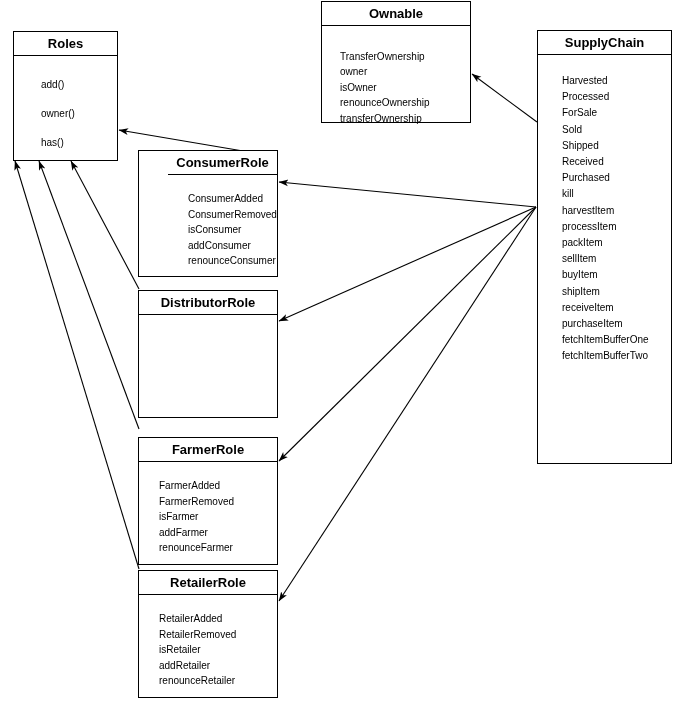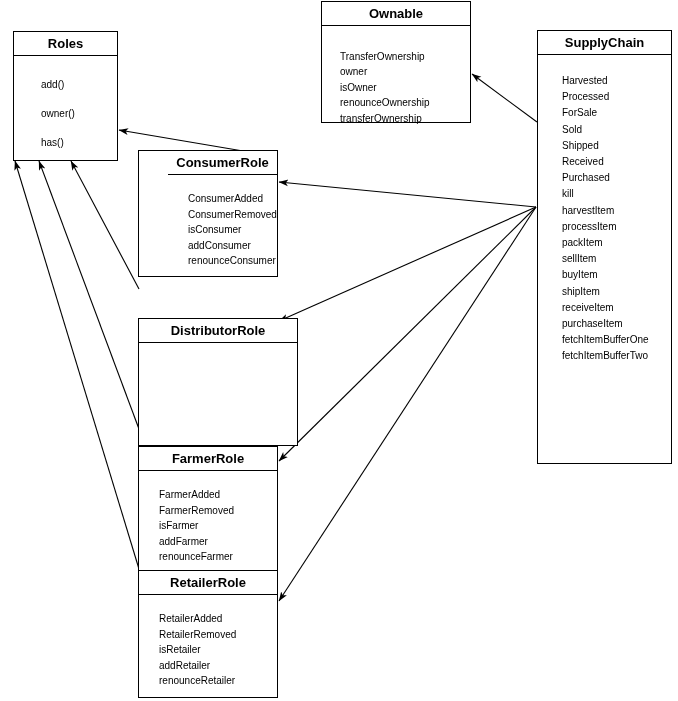--- a/index.html
+++ b/index.html
@@ -139,25 +139,25 @@
     <div class="cls-title">ConsumerRole</div>
     <div class="cls-body">
       <div class="member">ConsumerAdded</div>
       <div class="member">ConsumerRemoved</div>
       <div class="member">isConsumer</div>
       <div class="member">addConsumer</div>
       <div class="member">renounceConsumer</div>
     </div>
   </div>
 
-  <div class="umlclass" style="left:138px; top:290px; width:160px; height:128px;margin-top:28px;">
+  <div class="umlclass" style="left:138px; top:290px; width:140px; height:128px;">
     <div class="cls-title">DistributorRole</div>
   </div>
 
-  <div class="umlclass" style="left:138px; top:446px; width:140px; height:128px;">
+  <div class="umlclass" style="left:138px; top:437px; width:140px; height:128px;">
     <div class="cls-title">FarmerRole</div>
     <div class="cls-body">
       <div class="member">FarmerAdded</div>
       <div class="member">FarmerRemoved</div>
       <div class="member">isFarmer</div>
       <div class="member">addFarmer</div>
       <div class="member">renounceFarmer</div>
     </div>
   </div>
 

